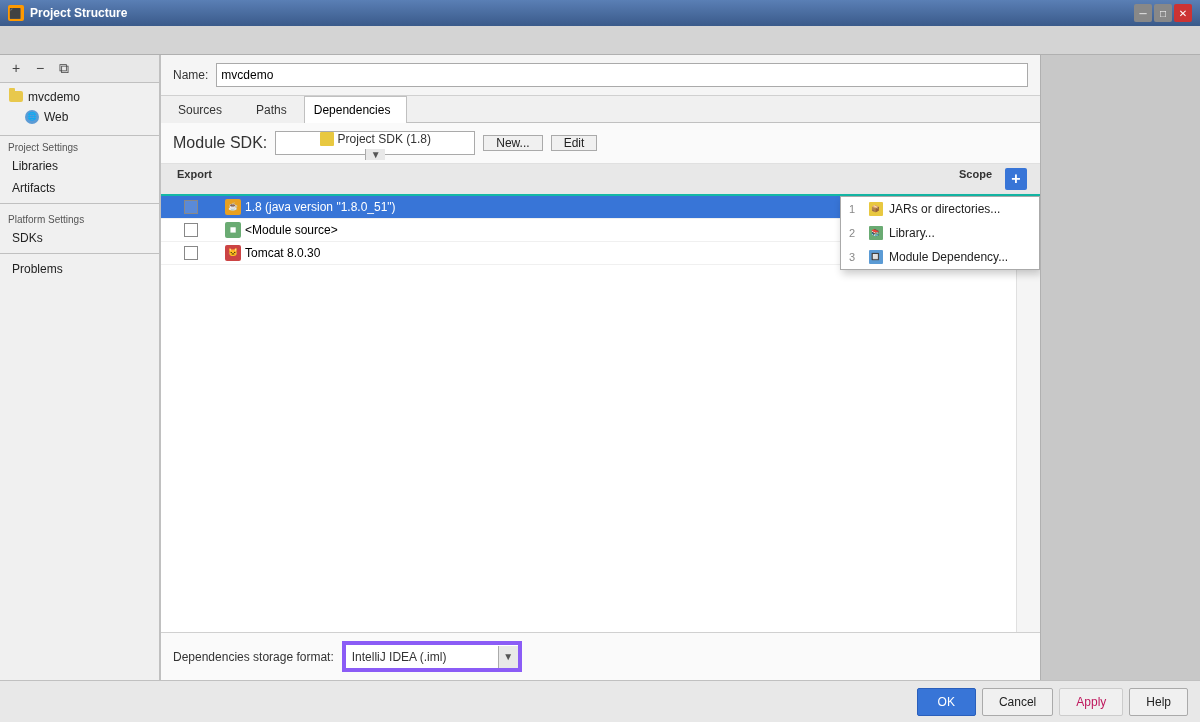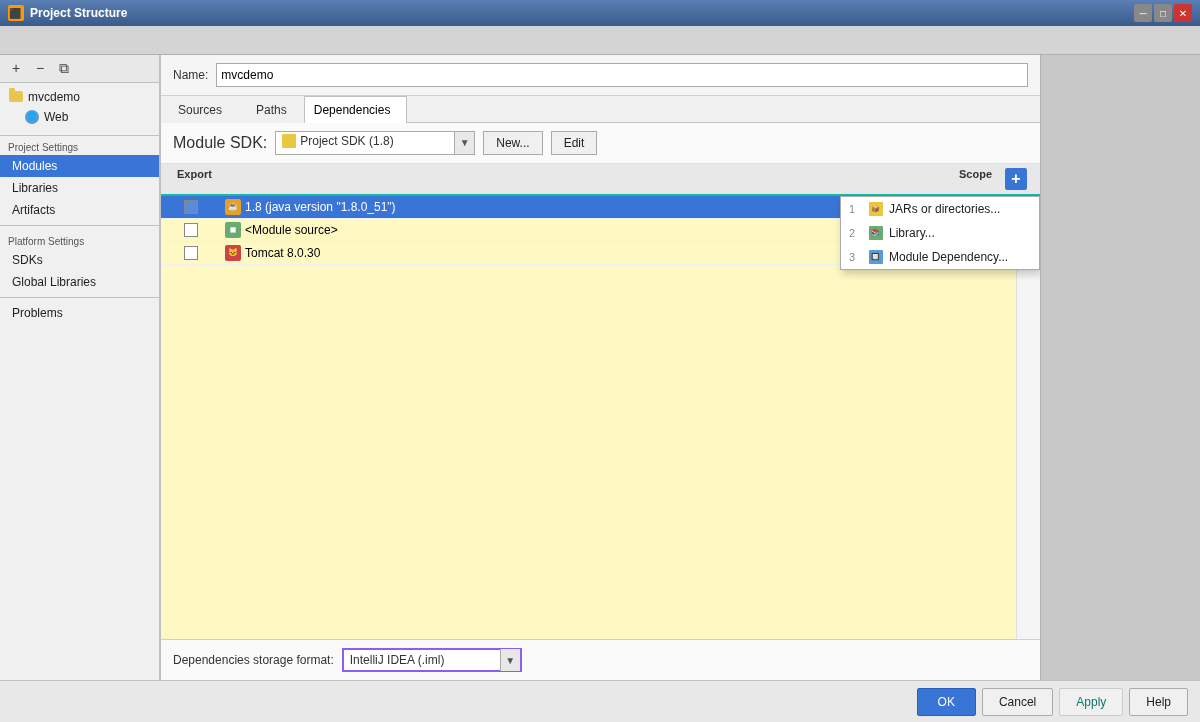--- a/index.html
+++ b/index.html
@@ -226,41 +226,42 @@
       background: #fafafa;
     }
     .sdk-label { font-size: 16px; color: #333; }
     .sdk-dropdown {
       display: flex;
       align-items: center;
       border: 1px solid #aaa;
       background: white;
       height: 24px;
       min-width: 200px;
+      flex-direction: column;
     }
     .sdk-dropdown-inner {
       flex: 1;
       padding: 0 6px;
       font-size: 12px;
       color: #333;
     }
     .sdk-dropdown-btn {
       width: 20px;
       height: 22px;
       background: #e8e8e8;
       border-left: 1px solid #aaa;
       cursor: pointer;
       display: flex;
       align-items: center;
       justify-content: center;
       font-size: 10px;
       color: #555;
     }
     .sdk-action-btn {
-      height: 24px;
+      height: 16px;
       padding: 0 12px;
       border: 1px solid #aaa;
       background: #f0f0f0;
       cursor: pointer;
       font-size: 12px;
       color: #222;
     }
 
     .deps-header {
       display: flex;
@@ -397,23 +398,23 @@
       align-items: center;
       padding: 8px 12px;
       gap: 8px;
       border-top: 1px solid #d0d0d0;
       background: #fafafa;
     }
     .storage-label { font-size: 12px; color: #333; }
     .storage-dropdown {
       display: flex;
       align-items: center;
-      border: 2px solid #8b5cf6;
+      border: 4px solid #8b5cf6;
       background: white;
-      height: 24px;
+      height: 31px;
       min-width: 180px;
     }
     .storage-dropdown-inner {
       flex: 1;
       padding: 0 6px;
       font-size: 12px;
       color: #333;
     }
     .storage-dropdown-btn {
       width: 20px;
@@ -456,21 +457,21 @@
       color: #222;
       border: 1px solid #aaa;
       cursor: pointer;
       font-size: 12px;
       border-radius: 2px;
     }
     .btn-disabled {
       height: 28px;
       padding: 0 16px;
       background: #f0f0f0;
-      color: #0f766e;
+      color: #be185d;
       border: 1px solid #ccc;
       cursor: default;
       font-size: 12px;
       border-radius: 2px;
     }
 
     
     .popup-menu {
       position: absolute;
       right: 30px;
@@ -587,36 +588,34 @@
           <div class="tree-item-icon">
             <div class="web-icon" style="font-size:8px;">🌐</div>
           </div>
           <span>Web</span>
         </div>
       </div>
 
       <div style="border-top: 1px solid #c0c0c0; margin-top: 4px;"></div>
 
       <div class="section-label">Project Settings</div>
-      <div class="sidebar-nav-item selected">Modules</div>
       <div class="sidebar-nav-item">Libraries</div>
       <div class="sidebar-nav-item">Artifacts</div>
 
       <div style="border-top: 1px solid #c0c0c0; margin: 4px 0;"></div>
 
       <div class="section-label">Platform Settings</div>
       <div class="sidebar-nav-item">SDKs</div>
-      <div class="sidebar-nav-item">Global Libraries</div>
 
       <div style="border-top: 1px solid #c0c0c0; margin: 4px 0;"></div>
 
       <div class="sidebar-nav-item">Problems</div>
     </div>
 
-    <div style="flex:1; display:flex; flex-direction:column; background:#fef9c3; border-left:1px solid #c0c0c0;">
+    <div style="flex:1; display:flex; flex-direction:column; background:#ffffff; border-left:1px solid #c0c0c0;">
 
       <div class="name-bar">
         <span class="name-label">Name:</span>
         <input class="name-input" type="text" value="mvcdemo" style="">
       </div>
 
       <div class="tabs-bar">
         <div class="tab">Sources</div>
         <div class="tab">Paths</div>
         <div class="tab active">Dependencies</div>

